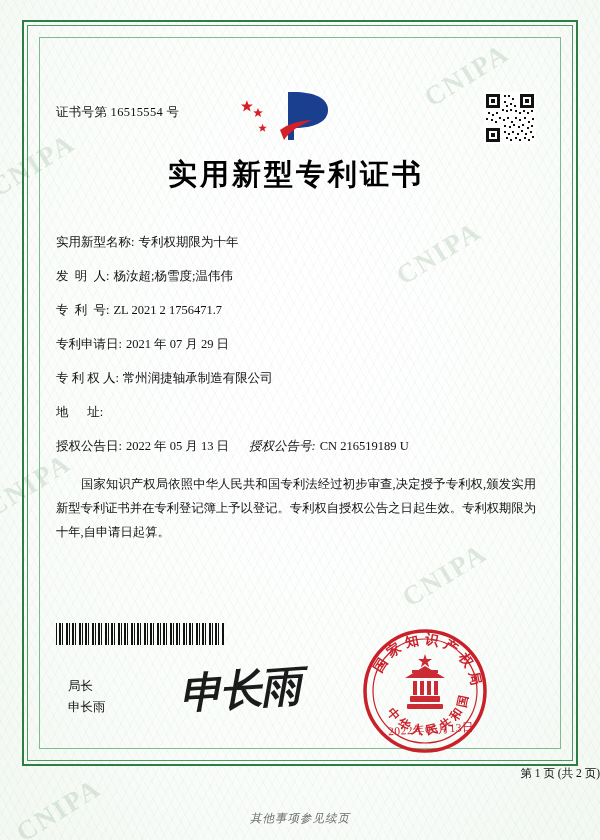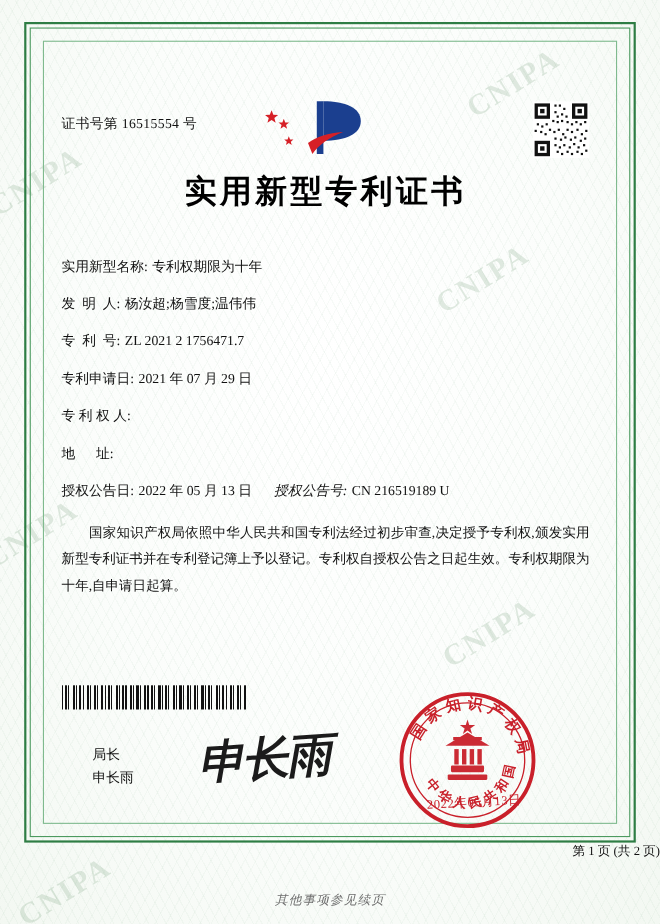--- a/index.html
+++ b/index.html
@@ -165,21 +165,21 @@
       #111 0 1px, transparent 1px 3px,
       #111 3px 5px, transparent 5px 6px,
       #111 6px 7px, transparent 7px 10px,
       #111 10px 12px, transparent 12px 13px
     );
   }
 
   
   .sign-block {
     position: absolute;
-    left: 84px;
+    left: 68px;
     top: 676px;
     font-family: "Liberation Serif", "DejaVu Serif", serif;
     font-size: 12.5px;
     color: #111;
     line-height: 1.65;
   }
   .sign-script {
     position: absolute;
     left: 180px;
     top: 662px;
@@ -356,20 +356,21 @@
         <span class="f-val">ZL 2021 2 1756471.7</span>
       </div>
 
       <div class="f-row">
         <span class="f-label">专利申请日:</span>
         <span class="f-val">2021 年 07 月 29 日</span>
       </div>
 
       <div class="f-row">
         <span class="f-label">专 利 权 人:</span>
+        <span class="f-val">常州润捷轴承制造有限公司</span>
       </div>
 
       <div class="f-row">
         <span class="f-label">地      址:</span>
       </div>
 
       <div class="f-row two-col">
         <span class="f-label">授权公告日:</span>
         <span class="f-val">2022 年 05 月 13 日</span>
         <span class="f-extra-label">授权公告号:</span>

